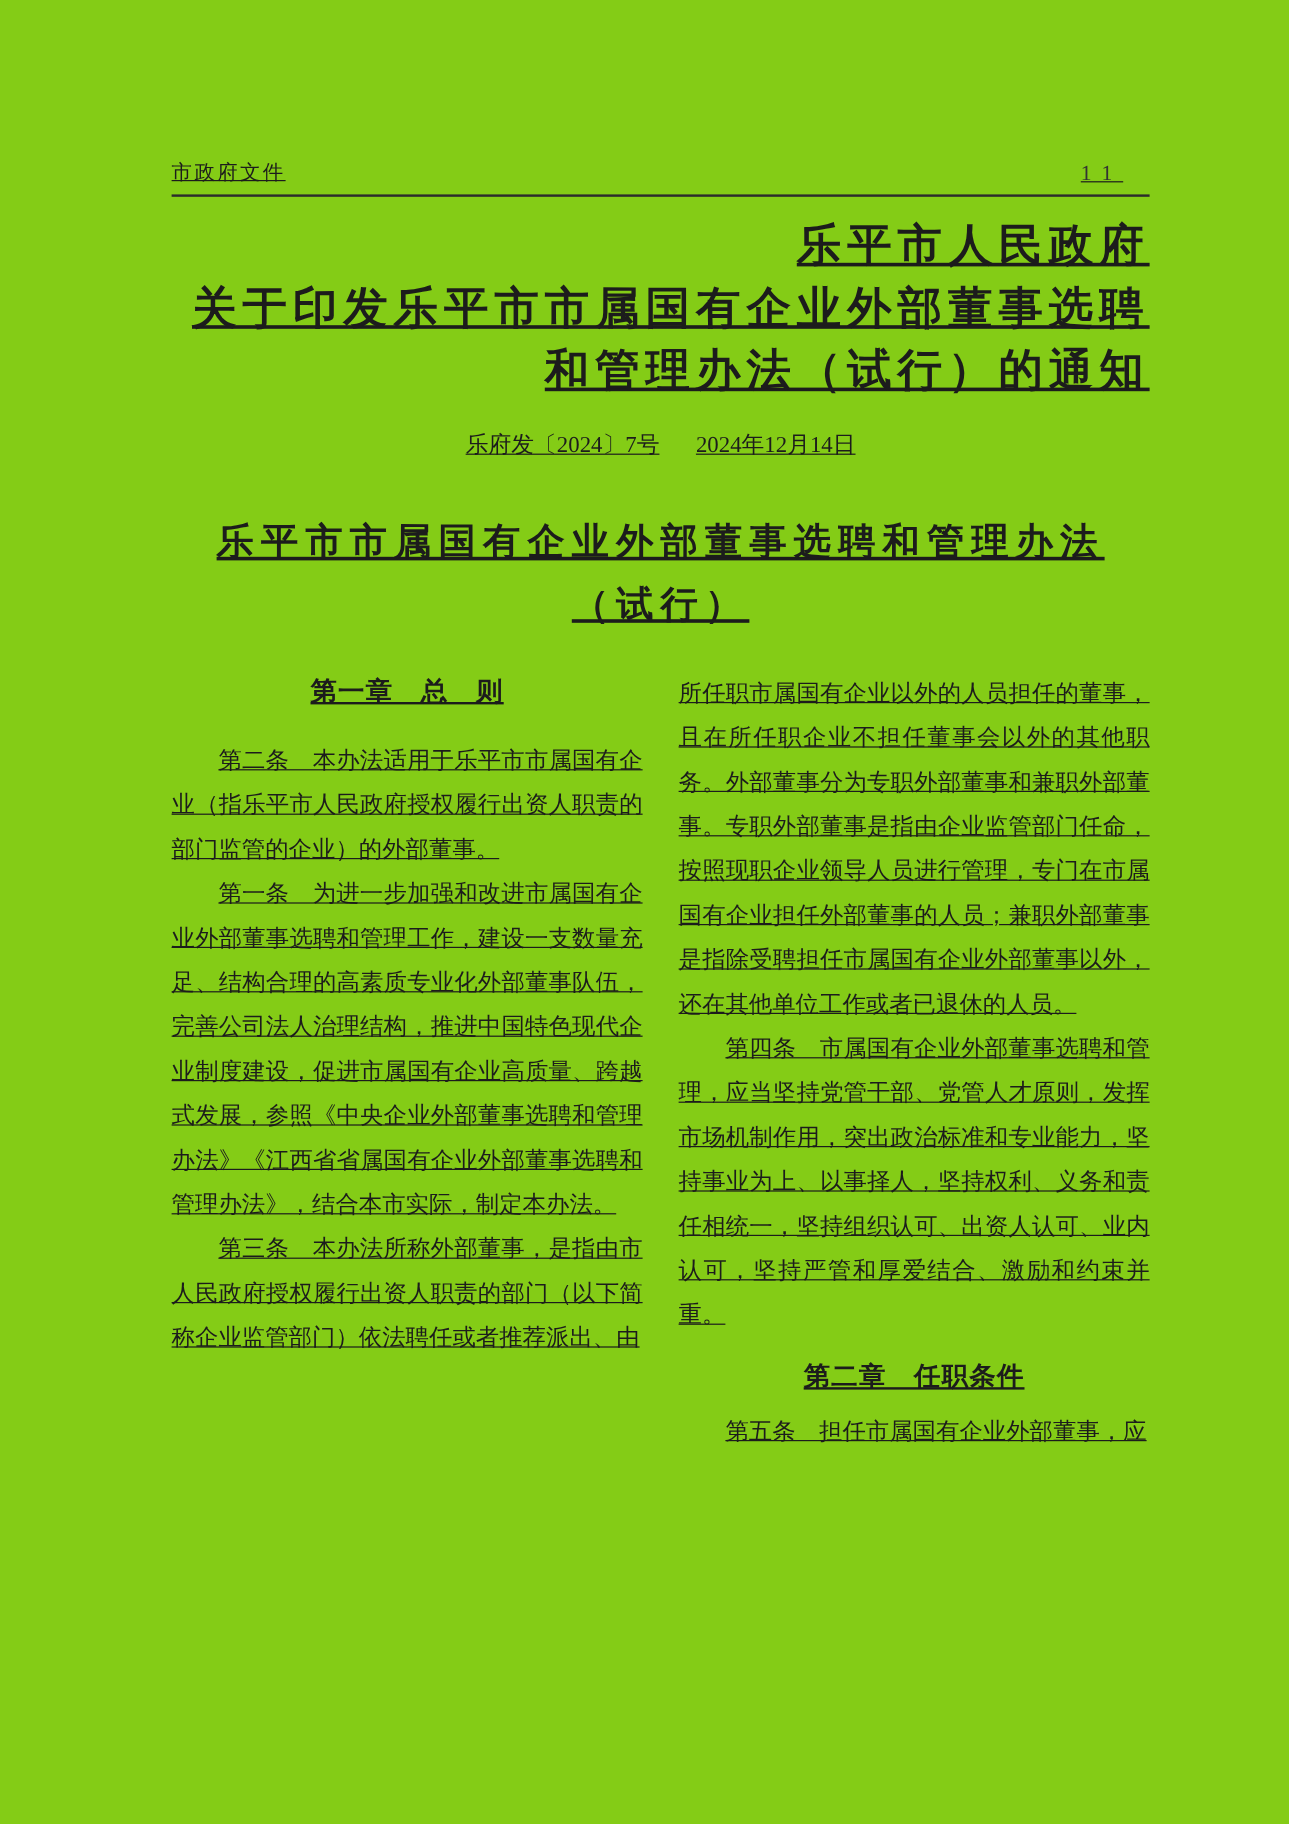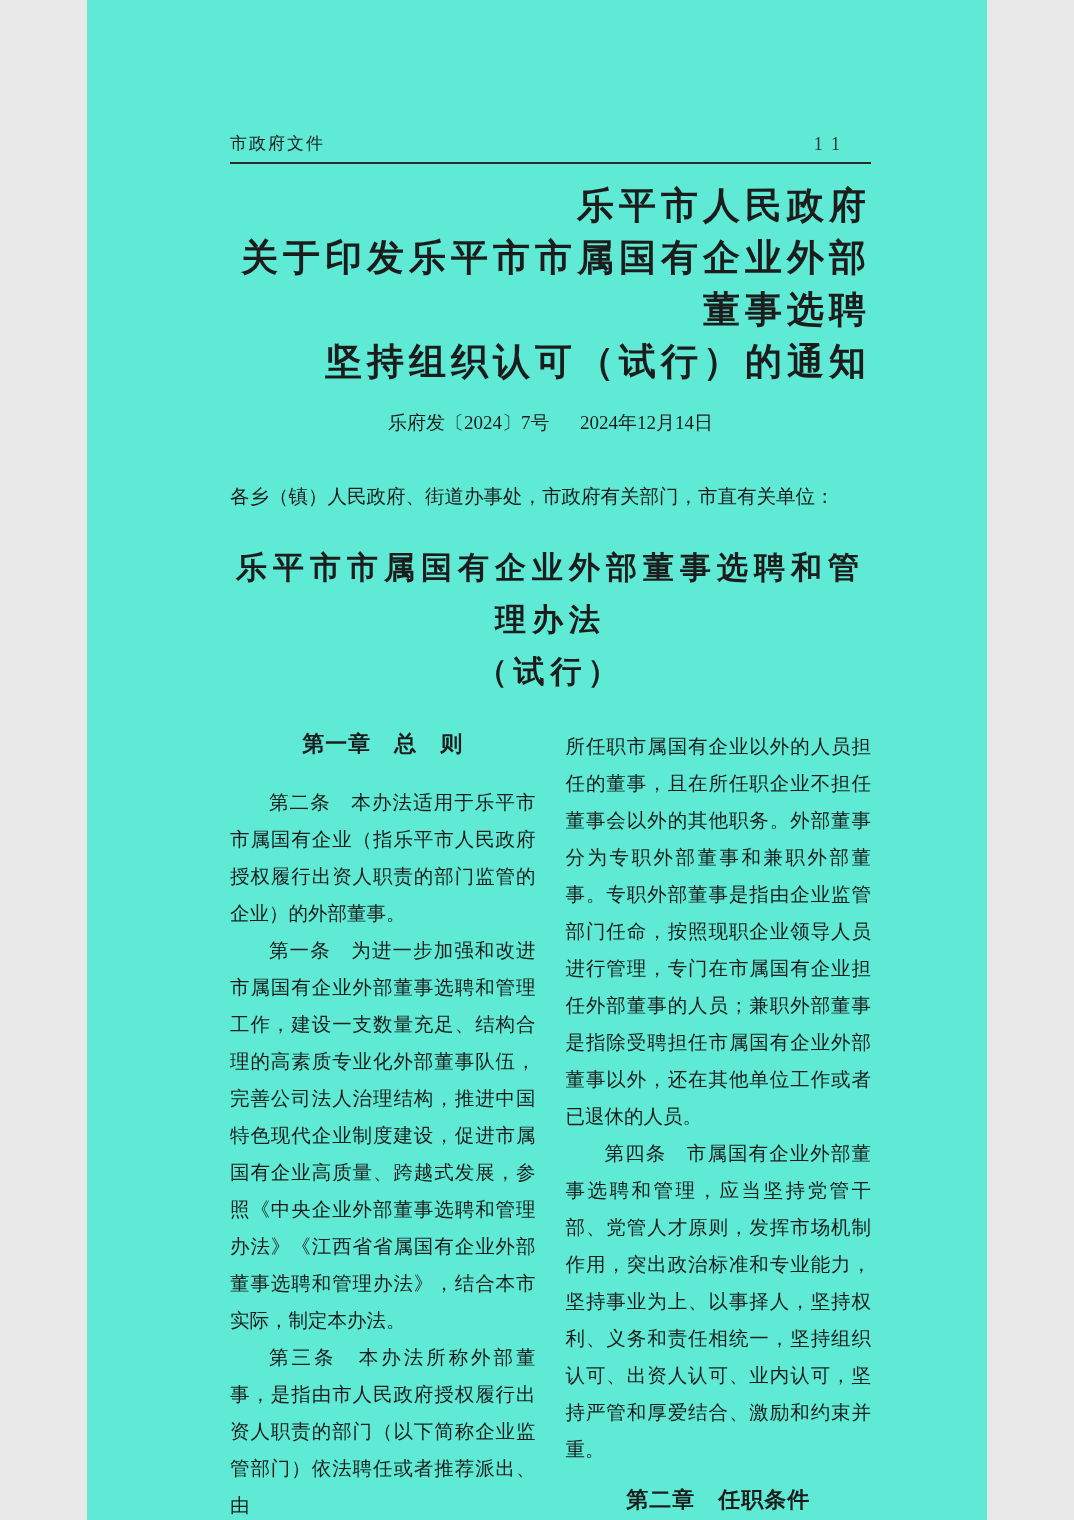--- a/index.html
+++ b/index.html
@@ -1,25 +1,26 @@
 <!DOCTYPE html>
 <html><head>
 <meta charset="utf-8">
 <style>
   html, body { margin: 0; padding: 0; background: #e8e8e8; }
   .page {
     position: relative;
-    width: 900px;
+    width: 1074px;
     height: 1520px;
     margin: 0 auto;
-    background: #5eead4;
+    background: #84cc16;
     color: #1c1c1c;
     font-family: "Liberation Serif", "DejaVu Serif", serif;
     overflow: hidden;
     box-sizing: border-box;
+    text-decoration: underline;
   }
   .content {
     padding: 132px 116px 0 143px;
   }
   
   .header {
     display: flex;
     justify-content: space-between;
     align-items: flex-end;
     border-bottom: 2px solid #2b2b2b;
@@ -102,29 +103,28 @@
   <div class="content">
 
     <div class="header">
       <span class="header-label">市政府文件</span>
       <span class="page-number">11</span>
     </div>
 
     <h1 class="main-title">
       <span class="title-line">乐平市人民政府</span>
       <span class="title-line">关于印发乐平市市属国有企业外部董事选聘</span>
-      <span class="title-line">坚持组织认可（试行）的通知</span>
+      <span class="title-line">和管理办法（试行）的通知</span>
     </h1>
 
     <div class="doc-line">
       <span class="doc-number">乐府发〔2024〕7号</span><span class="doc-date">2024年12月14日</span>
     </div>
 
     <div class="intro">
-      <p class="no-indent">各乡（镇）人民政府、街道办事处，市政府有关部门，市直有关单位：</p>
     </div>
 
     <h2 class="reg-title">
       <span class="title-line">乐平市市属国有企业外部董事选聘和管理办法</span>
       <span class="title-line">（试行）</span>
     </h2>
 
     <div class="columns">
       <div class="col">
         <h3 class="chapter-heading">第一章　总　则</h3>

